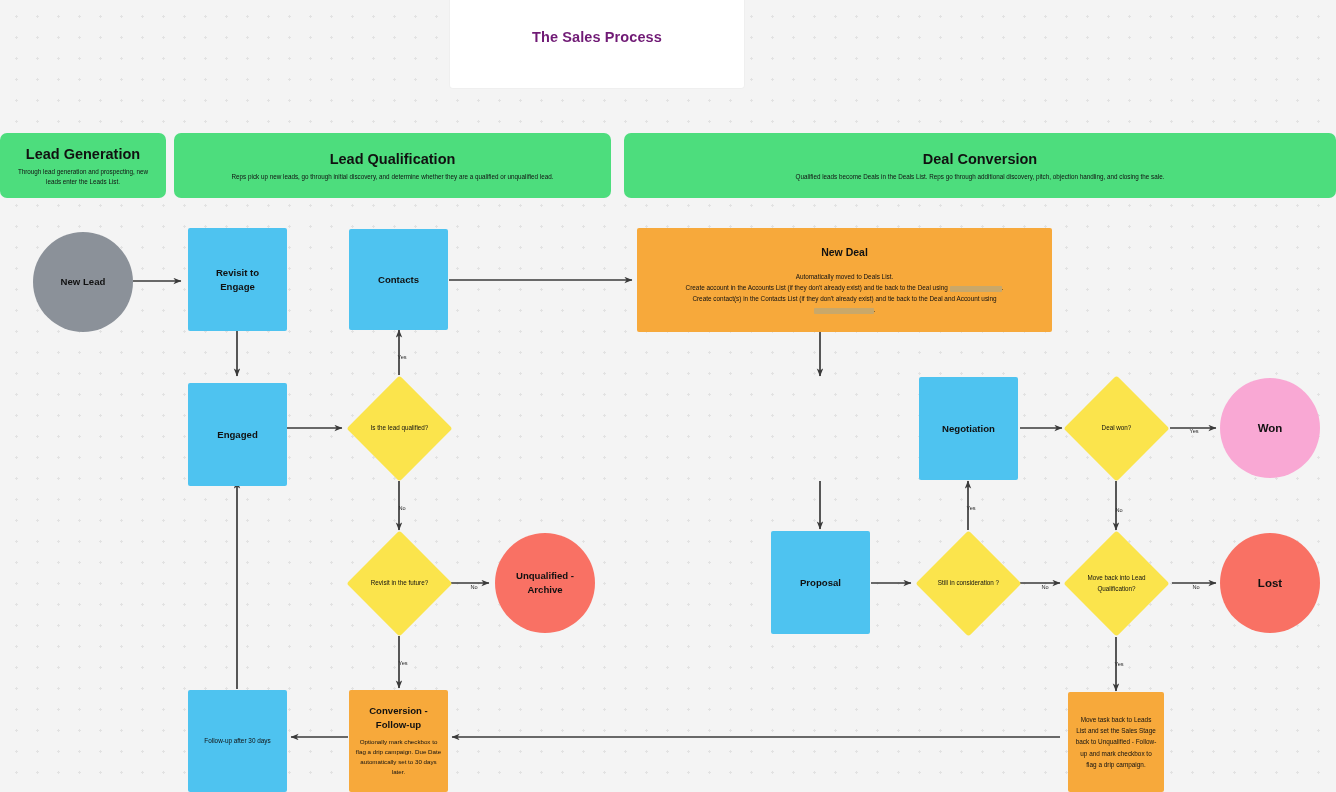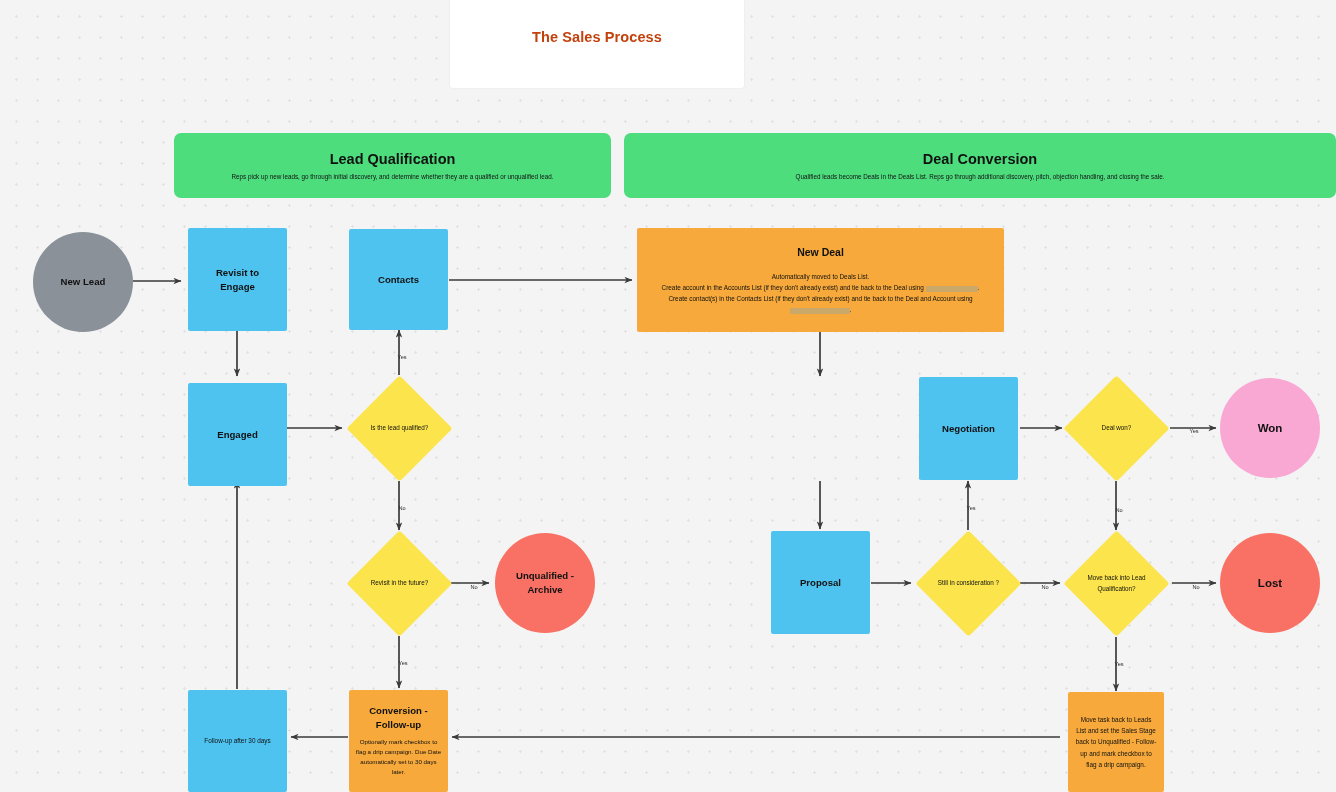--- a/index.html
+++ b/index.html
@@ -17,21 +17,21 @@
   svg.edges{position:absolute;left:0;top:0;width:1336px;height:792px;overflow:visible;}
 
   
   .title-card{
     position:absolute;left:450px;top:-14px;width:294px;height:102px;
     background:#ffffff;border-radius:3px;
     display:flex;align-items:center;justify-content:center;
     box-shadow:0 0 0 1px rgba(0,0,0,0.02);
   }
   .title-card .t{
-    color:#c2410c;font-weight:bold;font-size:14.5px;letter-spacing:.1px;
+    color:#701a75;font-weight:bold;font-size:14.5px;letter-spacing:.1px;
   }
 
   
   .phase{
     position:absolute;background:#4ddd7d;border-radius:7px;
     display:flex;flex-direction:column;align-items:center;justify-content:center;
     text-align:center;padding:4px 10px;box-sizing:border-box;
     color:#111;
   }
   .phase .ph-title{font-size:14.5px;font-weight:bold;line-height:1.25;margin-bottom:4px;}
@@ -128,20 +128,24 @@
       <path d="M1116,637 L1116,691"></path>
 
       <path d="M1060,737 L452,737"></path>
     </g>
   </svg>
 
   <div class="title-card">
     <div class="t">The Sales Process</div>
   </div>
 
+  <div class="phase" style="left:0px;top:133px;width:166px;height:65px;">
+    <div class="ph-title">Lead Generation</div>
+    <div class="ph-desc">Through lead generation and prospecting, new leads enter the Leads List.</div>
+  </div>
 
   <div class="phase" style="left:174px;top:133px;width:437px;height:65px;">
     <div class="ph-title">Lead Qualification</div>
     <div class="ph-desc">Reps pick up new leads, go through initial discovery, and determine whether they are a qualified or unqualified lead.</div>
   </div>
 
   <div class="phase" style="left:624px;top:133px;width:712px;height:65px;">
     <div class="ph-title">Deal Conversion</div>
     <div class="ph-desc">Qualified leads become Deals in the Deals List. Reps go through additional discovery, pitch, objection handling, and closing the sale.</div>
   </div>
@@ -155,21 +159,21 @@
   </div>
 
   <div class="node rect blue" style="left:188px;top:383px;width:99px;height:103px;">
     <div class="n-title sm">Engaged</div>
   </div>
 
   <div class="node rect blue" style="left:349px;top:229px;width:99px;height:101px;">
     <div class="n-title sm">Contacts</div>
   </div>
 
-  <div class="node rect orange" style="left:637px;top:228px;width:367px;height:104px;padding:8px 14px;">
+  <div class="node rect orange" style="left:637px;top:228px;width:415px;height:104px;padding:8px 14px;">
     <div class="n-title" style="font-size:10.5px;">New Deal</div>
     <div class="n-body" style="margin-top:12px;">
       <div>Automatically moved to Deals List.</div>
       <div>
         <span>Create account in the Accounts List (if they don't already exist) and tie back to the Deal using </span><span class="redact" style="width:52px;"></span><span>.</span>
       </div>
       <div>Create contact(s) in the Contacts List (if they don't already exist) and tie back to the Deal and Account using</div>
       <div>
         <span class="redact" style="width:60px;"></span><span>.</span>
       </div>

